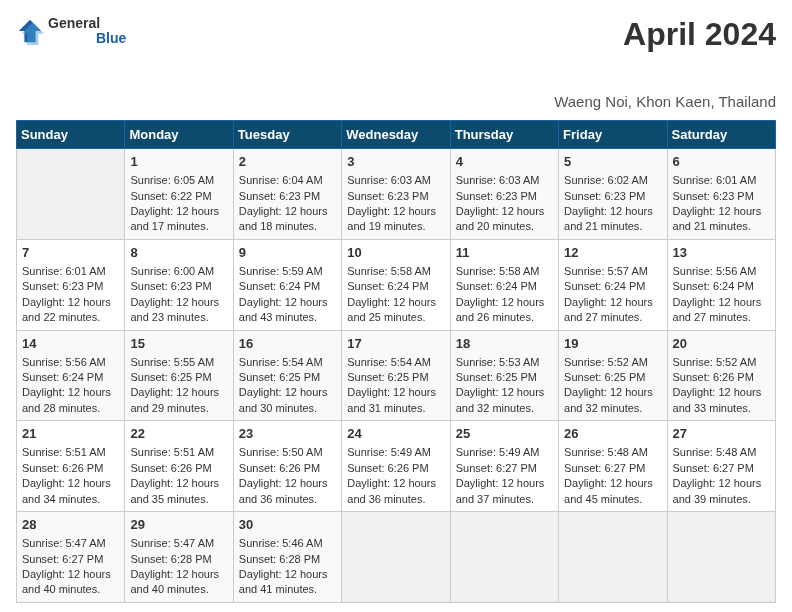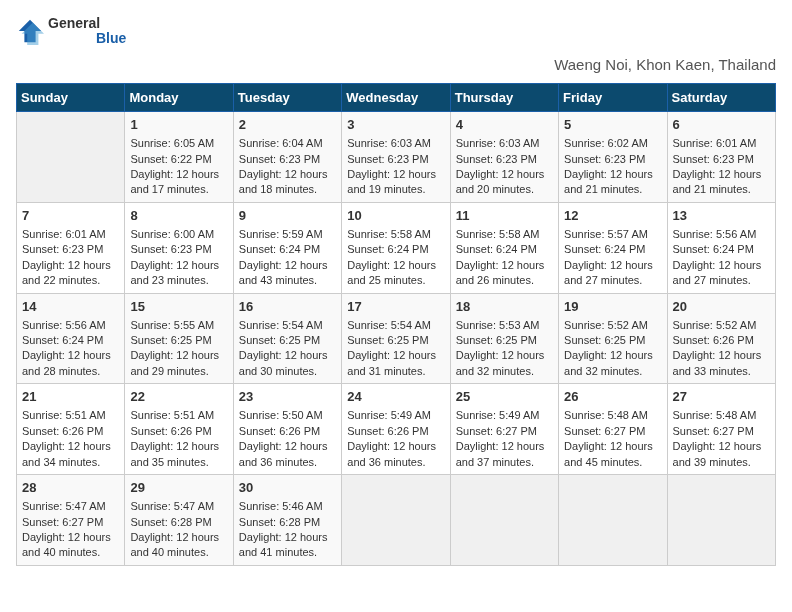--- a/index.html
+++ b/index.html
@@ -100,20 +100,21 @@
     <svg class="logo-icon" viewBox="0 0 40 40" xmlns="http://www.w3.org/2000/svg">
       <polygon points="20,4 36,20 28,20 28,36 12,36 12,20 4,20" fill="#1a5fa8"></polygon>
       <polygon points="20,4 36,20 28,20 28,36 12,36 12,20 4,20" fill="#4a9fd4" opacity="0.5" transform="translate(4,4)"></polygon>
     </svg>
     <div class="logo-text">
       <span class="logo-general">General</span>
       <span class="logo-blue">Blue</span>
     </div>
   </div>
   <div class="title-block">
+    <div class="main-title">April 2024</div>
     <div class="subtitle">Waeng Noi, Khon Kaen, Thailand</div>
   </div>
 </div>
 
 <table>
   <thead>
     <tr>
     <th>Sunday</th>
         <th>Monday</th>
         <th>Tuesday</th>

